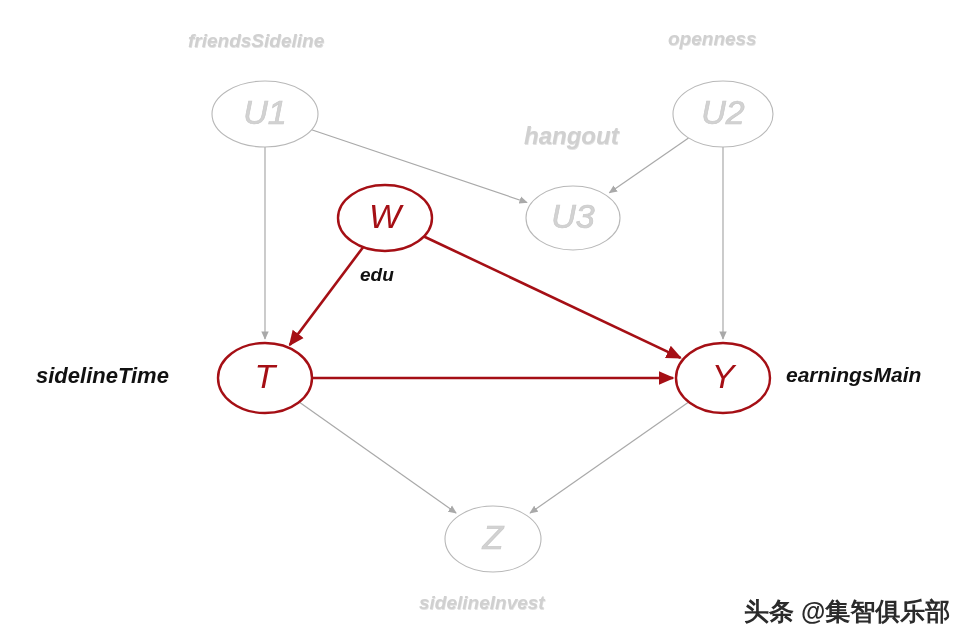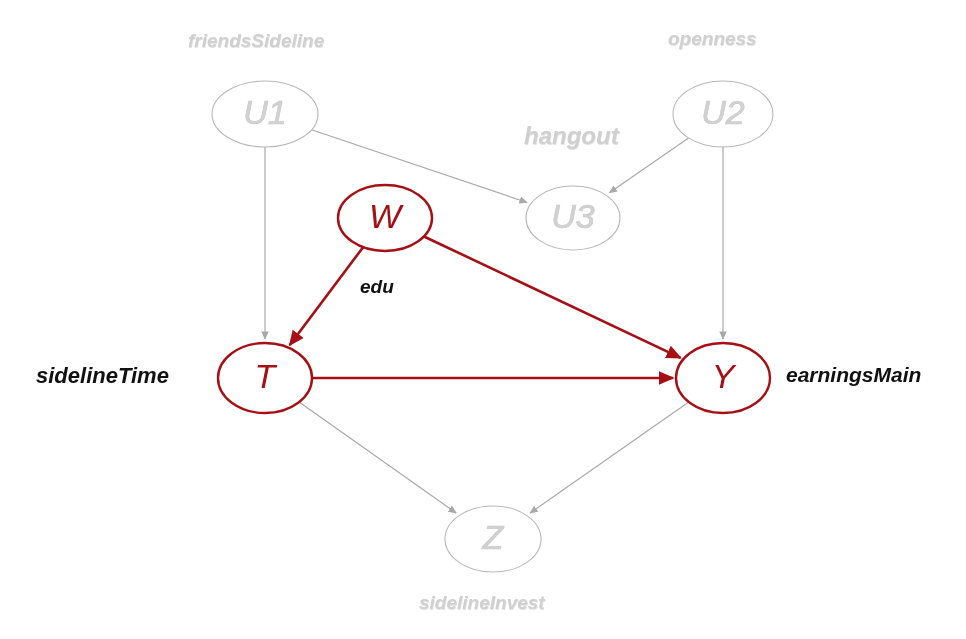--- a/index.html
+++ b/index.html
@@ -140,20 +140,21 @@
           <ellipse cx="493" cy="539" rx="48" ry="33" class="node-ellipse dim"></ellipse>
           <text x="493" y="540" class="node-letter dim">Z</text>
         </g>
       </g>
   </svg>
 
   <div id="label-layer">
       <div class="var-label dim" style="left: 188px; top: 30px; font-size: 19px;">friendsSideline</div>
       <div class="var-label dim" style="left: 668px; top: 28px; font-size: 19px;">openness</div>
       <div class="var-label dim" style="left: 524px; top: 122px; font-size: 24px;">hangout</div>
-      <div class="var-label hl" style="left: 360px; top: 276px; font-size: 19px;">edu</div>
+      <div class="var-label hl" style="left: 360px; top: 264px; font-size: 19px;">edu</div>
       <div class="var-label hl" style="left: 36px; top: 363px; font-size: 22px;">sidelineTime</div>
       <div class="var-label hl" style="left: 786px; top: 363px; font-size: 21px;">earningsMain</div>
       <div class="var-label dim" style="left: 419px; top: 592px; font-size: 19px;">sidelineInvest</div>
     </div>
 
+  <div id="watermark" style="left: 744px; top: 595px; font-size: 25px;">头条 @集智俱乐部</div>
 
 </div>
 
 </body></html>

